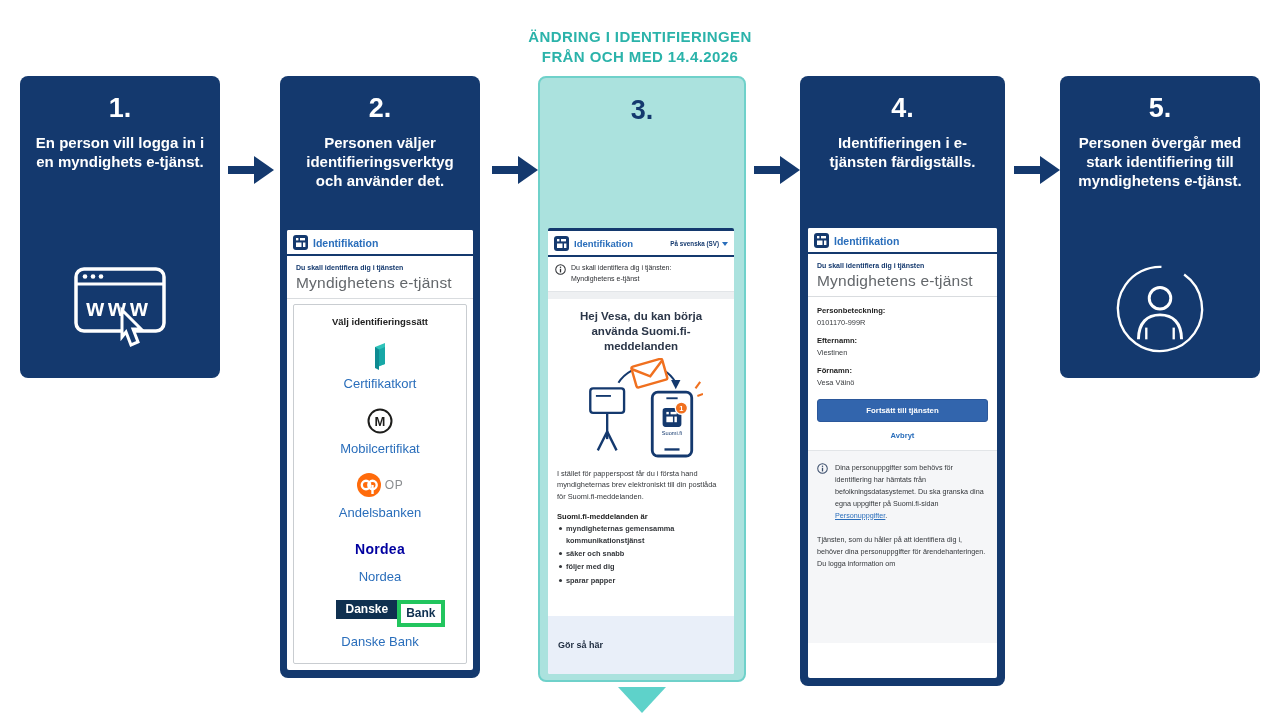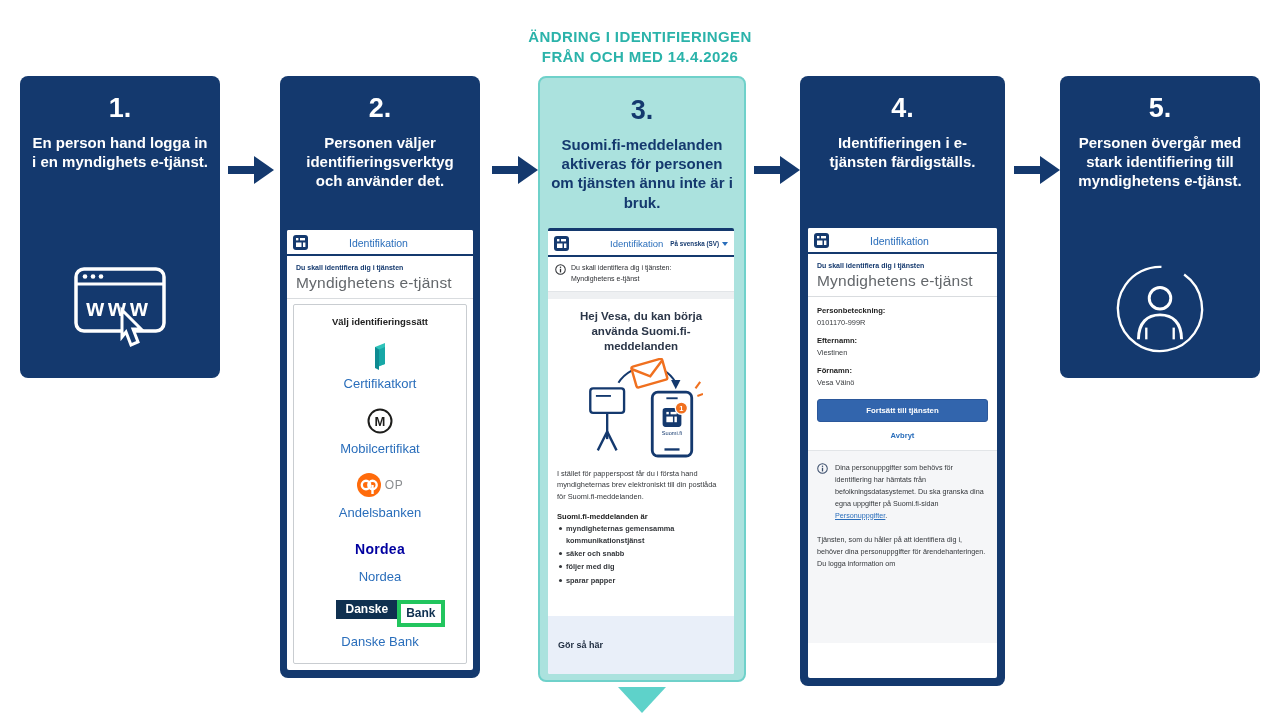--- a/index.html
+++ b/index.html
@@ -14,21 +14,21 @@
   .step-num{font-size:27px;font-weight:bold;margin-top:17px;}
   .box.teal .step-num{color:#14396e;}
   .step-text{font-size:15px;font-weight:bold;line-height:1.28;margin:9px 11px 0;}
   
   .arrow{position:absolute;top:153px;width:46px;height:34px;}
   
   .shot{position:absolute;background:#fff;border-radius:2px;overflow:hidden;text-align:left;
         color:#222;box-sizing:border-box;}
   .shot-header{display:flex;align-items:center;gap:5px;padding:5px 6px 4px;
                border-bottom:2px solid #14396e;background:#fff;}
-  .brand{color:#2a6ebb;font-weight:normal;font-size:10.5px;margin-left:36px;}
+  .brand{color:#2a6ebb;font-weight:bold;font-size:10.5px;}
   .sfi-logo{flex:0 0 auto;width:15px;height:15px;background:#14396e;border-radius:3px;
             position:relative;}
   .sub{margin:8px 9px 0;font-size:7px;font-weight:bold;color:#14396e;}
   .service{margin:3px 9px 6px;font-size:15.5px;color:#63676b;letter-spacing:.2px;}
   .hr{border-bottom:1px solid #d9dcdf;margin:0;}
   
   .card{position:absolute;top:74px;left:6px;right:6px;bottom:6px;border:1px solid #c9cdd1;
         border-radius:2px;display:flex;flex-direction:column;}
   .card-title{text-align:center;font-weight:bold;font-size:9.5px;color:#222;margin-top:11px;}
   .methods{flex:1;display:flex;flex-direction:column;justify-content:space-evenly;
@@ -84,21 +84,21 @@
 
 <div id="canvas">
 
   <div class="title">
     <div>ÄNDRING I IDENTIFIERINGEN</div>
     <div>FRÅN OCH MED 14.4.2026</div>
   </div>
 
   <div class="box" style="left:20px;top:76px;width:200px;height:302px;">
     <div class="step-num">1.</div>
-    <div class="step-text">En person hand logga in i en myndighets e-tjänst.</div>
+    <div class="step-text">En person vill logga in i en myndighets e-tjänst.</div>
     <svg width="96" height="92" viewBox="0 0 96 92" style="position:absolute;left:50%;bottom:24px;transform:translateX(-50%);">
       <rect x="4" y="7" width="88" height="62" rx="8" fill="none" stroke="#fff" stroke-width="3.5"></rect>
       <line x1="4" y1="22" x2="92" y2="22" stroke="#fff" stroke-width="3"></line>
       <circle cx="13" cy="14.5" r="2.3" fill="#fff"></circle>
       <circle cx="21" cy="14.5" r="2.3" fill="#fff"></circle>
       <circle cx="29" cy="14.5" r="2.3" fill="#fff"></circle>
       <text x="47" y="54" text-anchor="middle" font-size="23" font-weight="bold" letter-spacing="4" fill="#fff" font-family="Liberation Sans,sans-serif">www</text>
       <polygon points="50,48 69,67 61,67 66,80 59,83 54,70 50,75" fill="#14396e" stroke="#fff" stroke-width="3"></polygon>
     </svg>
   </div>
@@ -188,21 +188,20 @@
     </div>
   </div>
 
   <svg class="arrow" style="left:492px;" viewBox="0 0 46 32">
     <rect x="0" y="12" width="26" height="8" fill="#14396e"></rect>
     <polygon points="26,2 46,16 26,30" fill="#14396e"></polygon>
   </svg>
 
   <div class="box teal" style="left:538px;top:76px;width:208px;height:606px;">
     <div class="step-num">3.</div>
-    <div class="step-text">Suomi.fi-meddelanden aktiveras för personen om tjänsten ännu inte är i bruk.</div>
 
     <div class="shot" id="shot3" style="left:8px;top:150px;width:186px;height:446px;">
       <div class="shot-header">
         <span class="sfi-logo">
           <svg width="15" height="15" viewBox="0 0 15 15">
             <rect x="3" y="3" width="2.4" height="2.4" fill="#fff"></rect>
             <rect x="7" y="3" width="5" height="2.4" fill="#fff"></rect>
             <rect x="3" y="7.5" width="5.5" height="4.5" fill="#fff"></rect>
             <rect x="10" y="7.5" width="2.4" height="4.5" fill="#fff"></rect>
           </svg>

